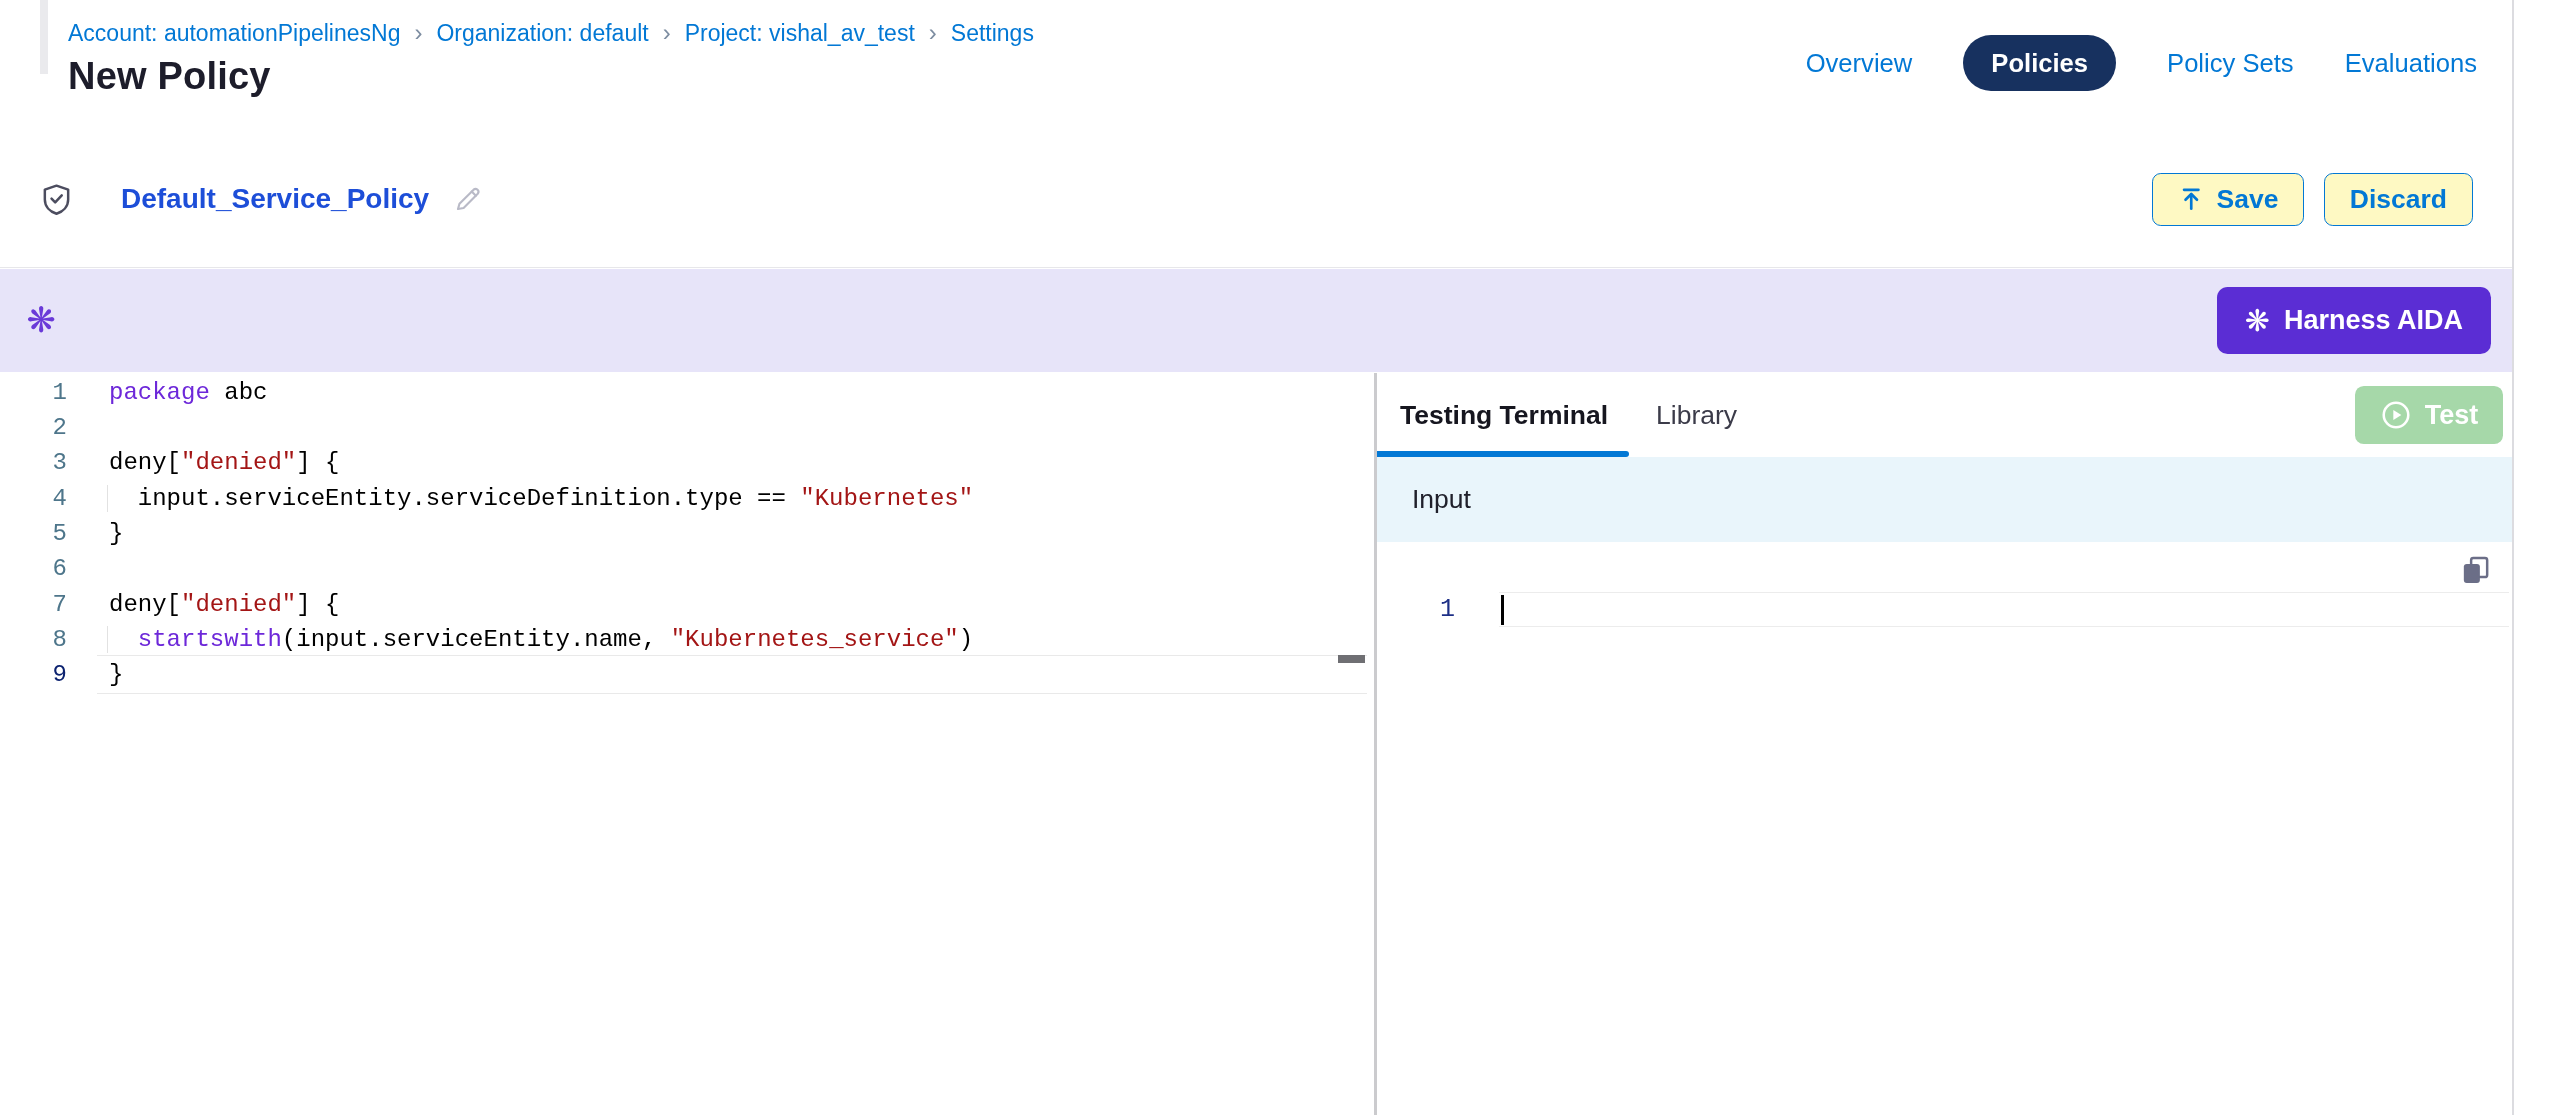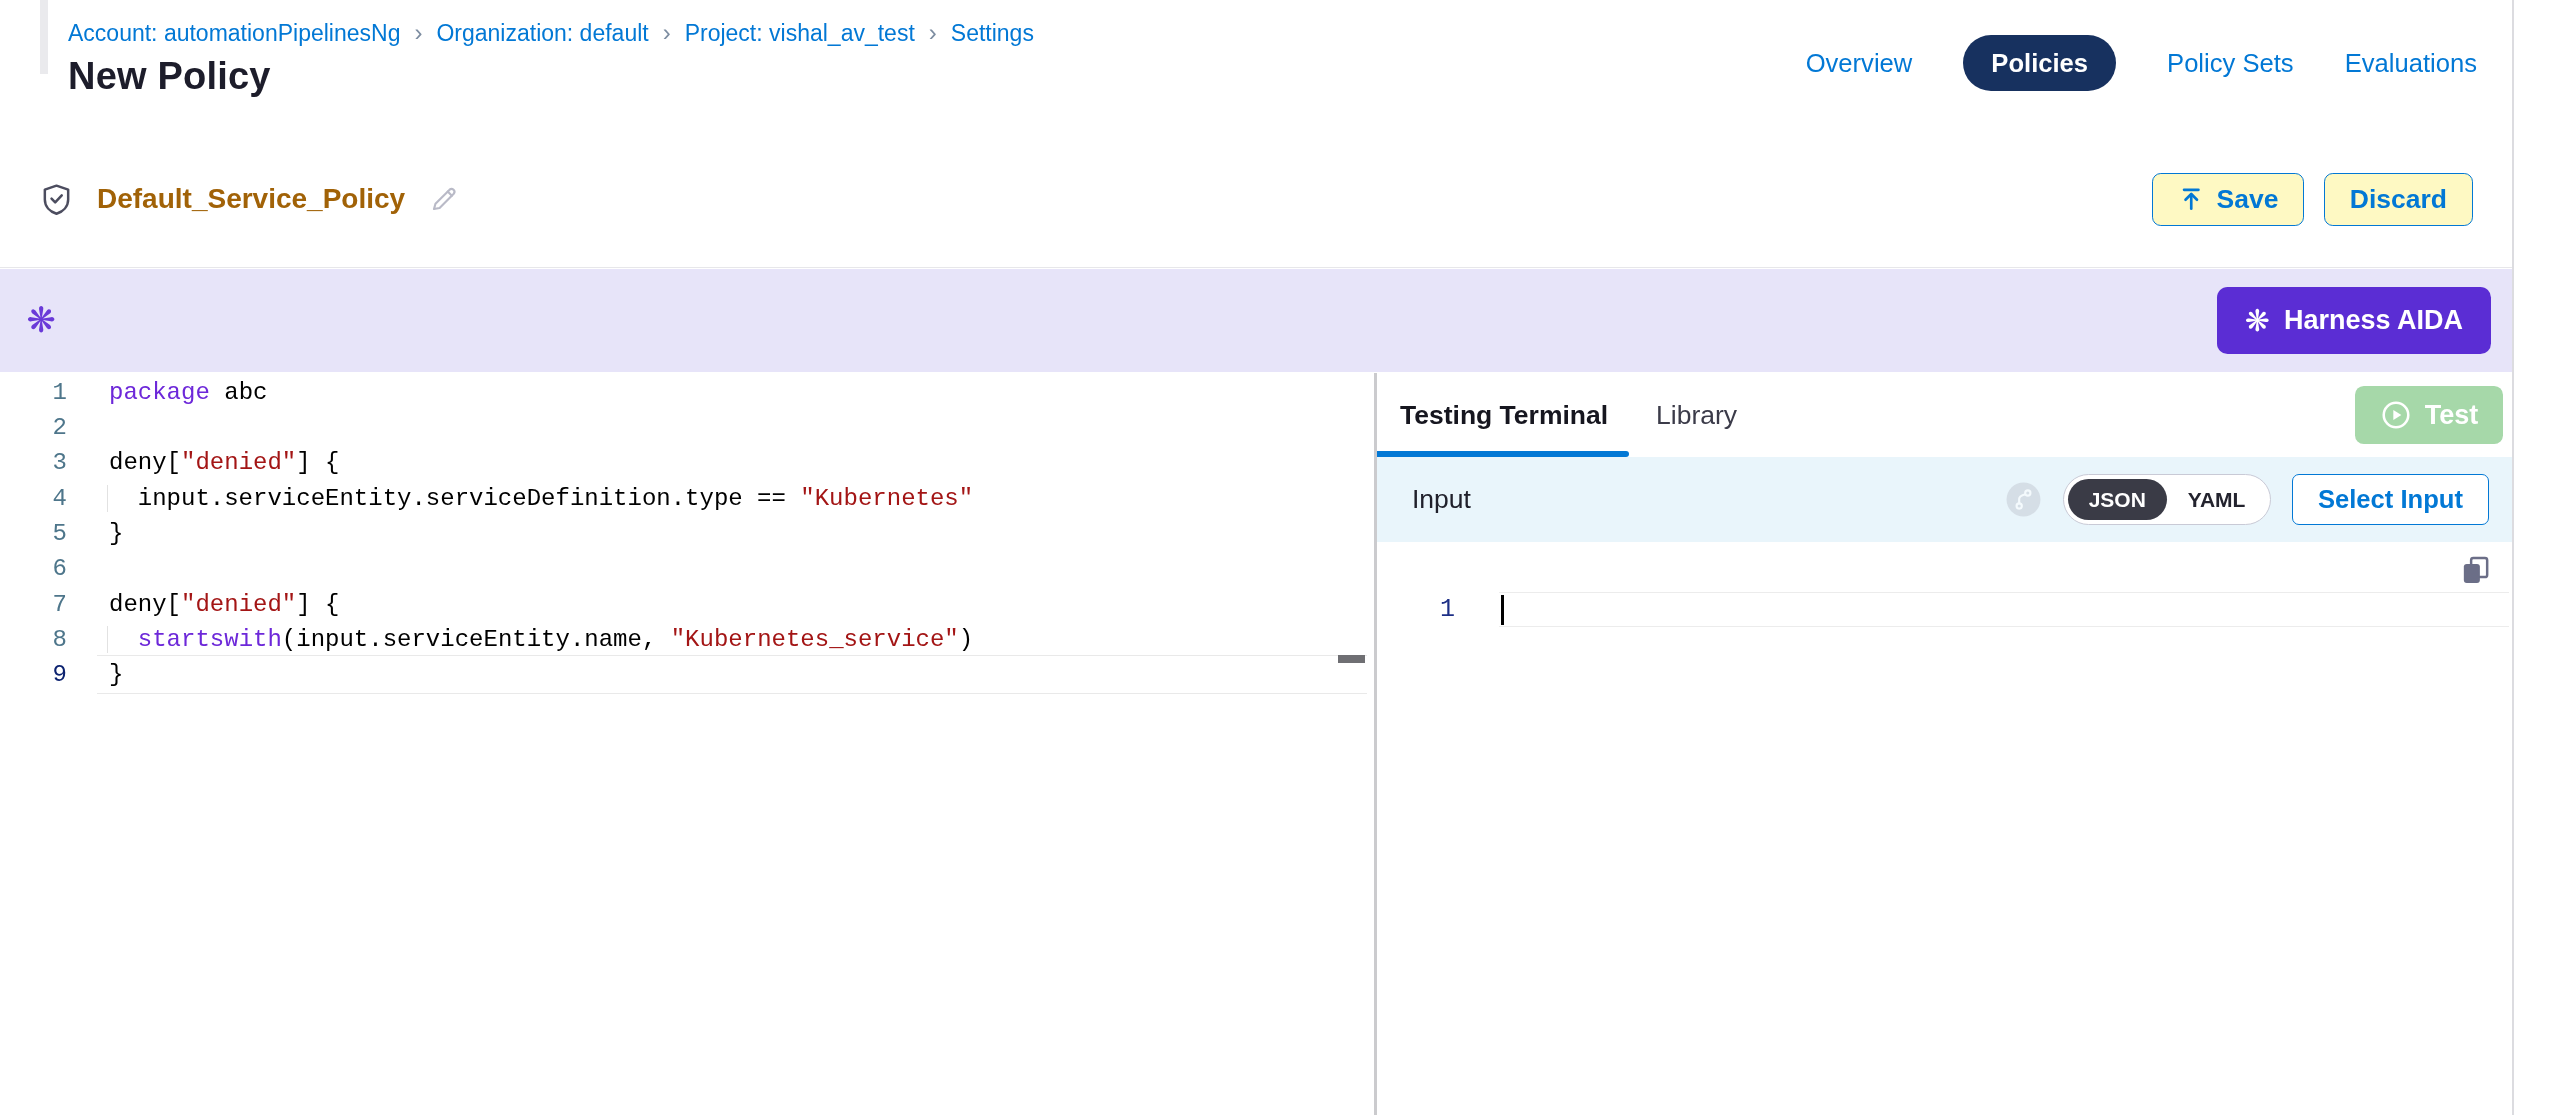--- a/index.html
+++ b/index.html
@@ -15,21 +15,21 @@
   .crumb { cursor:pointer; }
   .crumb-sep { color:#7d8da1; margin:0 14px; font-size:24px; }
   .page-title { position:absolute; left:28px; top:55px; font-size:38px; font-weight:700; color:#1d1d2b; letter-spacing:0.2px; }
   .module-tabs { position:absolute; right:35px; top:32px; height:62px; display:flex; align-items:center; gap:51px; }
   .nav-tab { color:#0278d5; font-size:25.6px; cursor:pointer; }
   .nav-tab.active { background:#17315f; color:#fff; font-weight:700; border-radius:882px; padding:13.2px 28px; }
 
   
   .policy-bar { position:absolute; left:0; top:131px; right:0; height:137px; border-bottom:1.8px solid #e7e7ea; display:flex; align-items:center; padding:0 39px; background:#fff; }
   .policy-id { display:flex; align-items:center; gap:23px; }
-  .policy-name { font-size:28px; font-weight:700; color:#a16207; }
+  .policy-name { font-size:28px; font-weight:700; color:#1d4ed8;margin-left:24px; }
   .bar-actions { margin-left:auto; display:flex; gap:19.4px; }
   .btn-outline { display:flex; align-items:center; gap:12.4px; height:53px; padding:0 25px; border:1.8px solid #0278d5; border-radius:8.8px; background:#fef9c3; color:#0278d5; font-size:26.5px; font-weight:600; font-family:inherit; cursor:pointer; }
 
   
   .aida-banner { position:absolute; left:0; top:269px; right:0; height:103px; background:#e7e4f9; display:flex; align-items:center; padding:0 21px 0 26.5px; }
   .aida-flower { font-family:"DejaVu Sans", sans-serif; color:#6a3ad8; font-size:35px; line-height:1; }
   .aida-msg { margin-left:17.7px; font-size:26.5px; color:#1a1a24; }
   .aida-btn { margin-left:auto; display:flex; align-items:center; gap:14px; background:#5b2dd4; color:#fff; border:none; border-radius:10.6px; height:67px; padding:0 28px; font-size:27px; font-weight:700; font-family:inherit; cursor:pointer; }
   .aida-btn .aida-flower { color:#fff; font-size:30px; }
 
@@ -199,35 +199,20 @@
               <circle cx="12" cy="12" r="9.2" stroke="#ffffff" stroke-width="1.9"></circle>
               <path d="M10 8.2 L16 12 L10 15.8 Z" fill="#ffffff"></path>
             </svg>
           </span>
           <span>Test</span>
         </button>
       </div>
 
       <div class="input-header">
         <span class="input-label">Input</span>
-        <div class="header-right">
-          <span class="branch-icon">
-            <svg width="37" height="37" viewBox="0 0 24 24">
-              <circle cx="12" cy="12" r="11" fill="#c2c8d2"></circle>
-              <circle cx="14.8" cy="7.8" r="1.7" fill="none" stroke="#ffffff" stroke-width="1.4"></circle>
-              <circle cx="9.2" cy="16.2" r="1.7" fill="none" stroke="#ffffff" stroke-width="1.4"></circle>
-              <path d="M9.2 14.5 V11.5 C9.2 9.8 11 9.3 13.1 8.6" fill="none" stroke="#ffffff" stroke-width="1.4" stroke-linecap="round"></path>
-            </svg>
-          </span>
-          <div class="format-toggle">
-              <span class="seg selected">JSON</span>
-              <span class="seg">YAML</span>
-            </div>
-          <button class="select-input-btn">Select Input</button>
-        </div>
       </div>
 
       <div class="input-editor">
         <span class="copy-icon">
           <svg width="35" height="35" viewBox="0 0 24 24">
             <rect x="9" y="3.5" width="11" height="13" rx="1.5" fill="none" stroke="#6b6e87" stroke-width="1.7"></rect>
             <rect x="4" y="7.5" width="11" height="13" rx="2" fill="#6b6e87"></rect>
           </svg>
         </span>
         <div class="input-current-line"></div>

